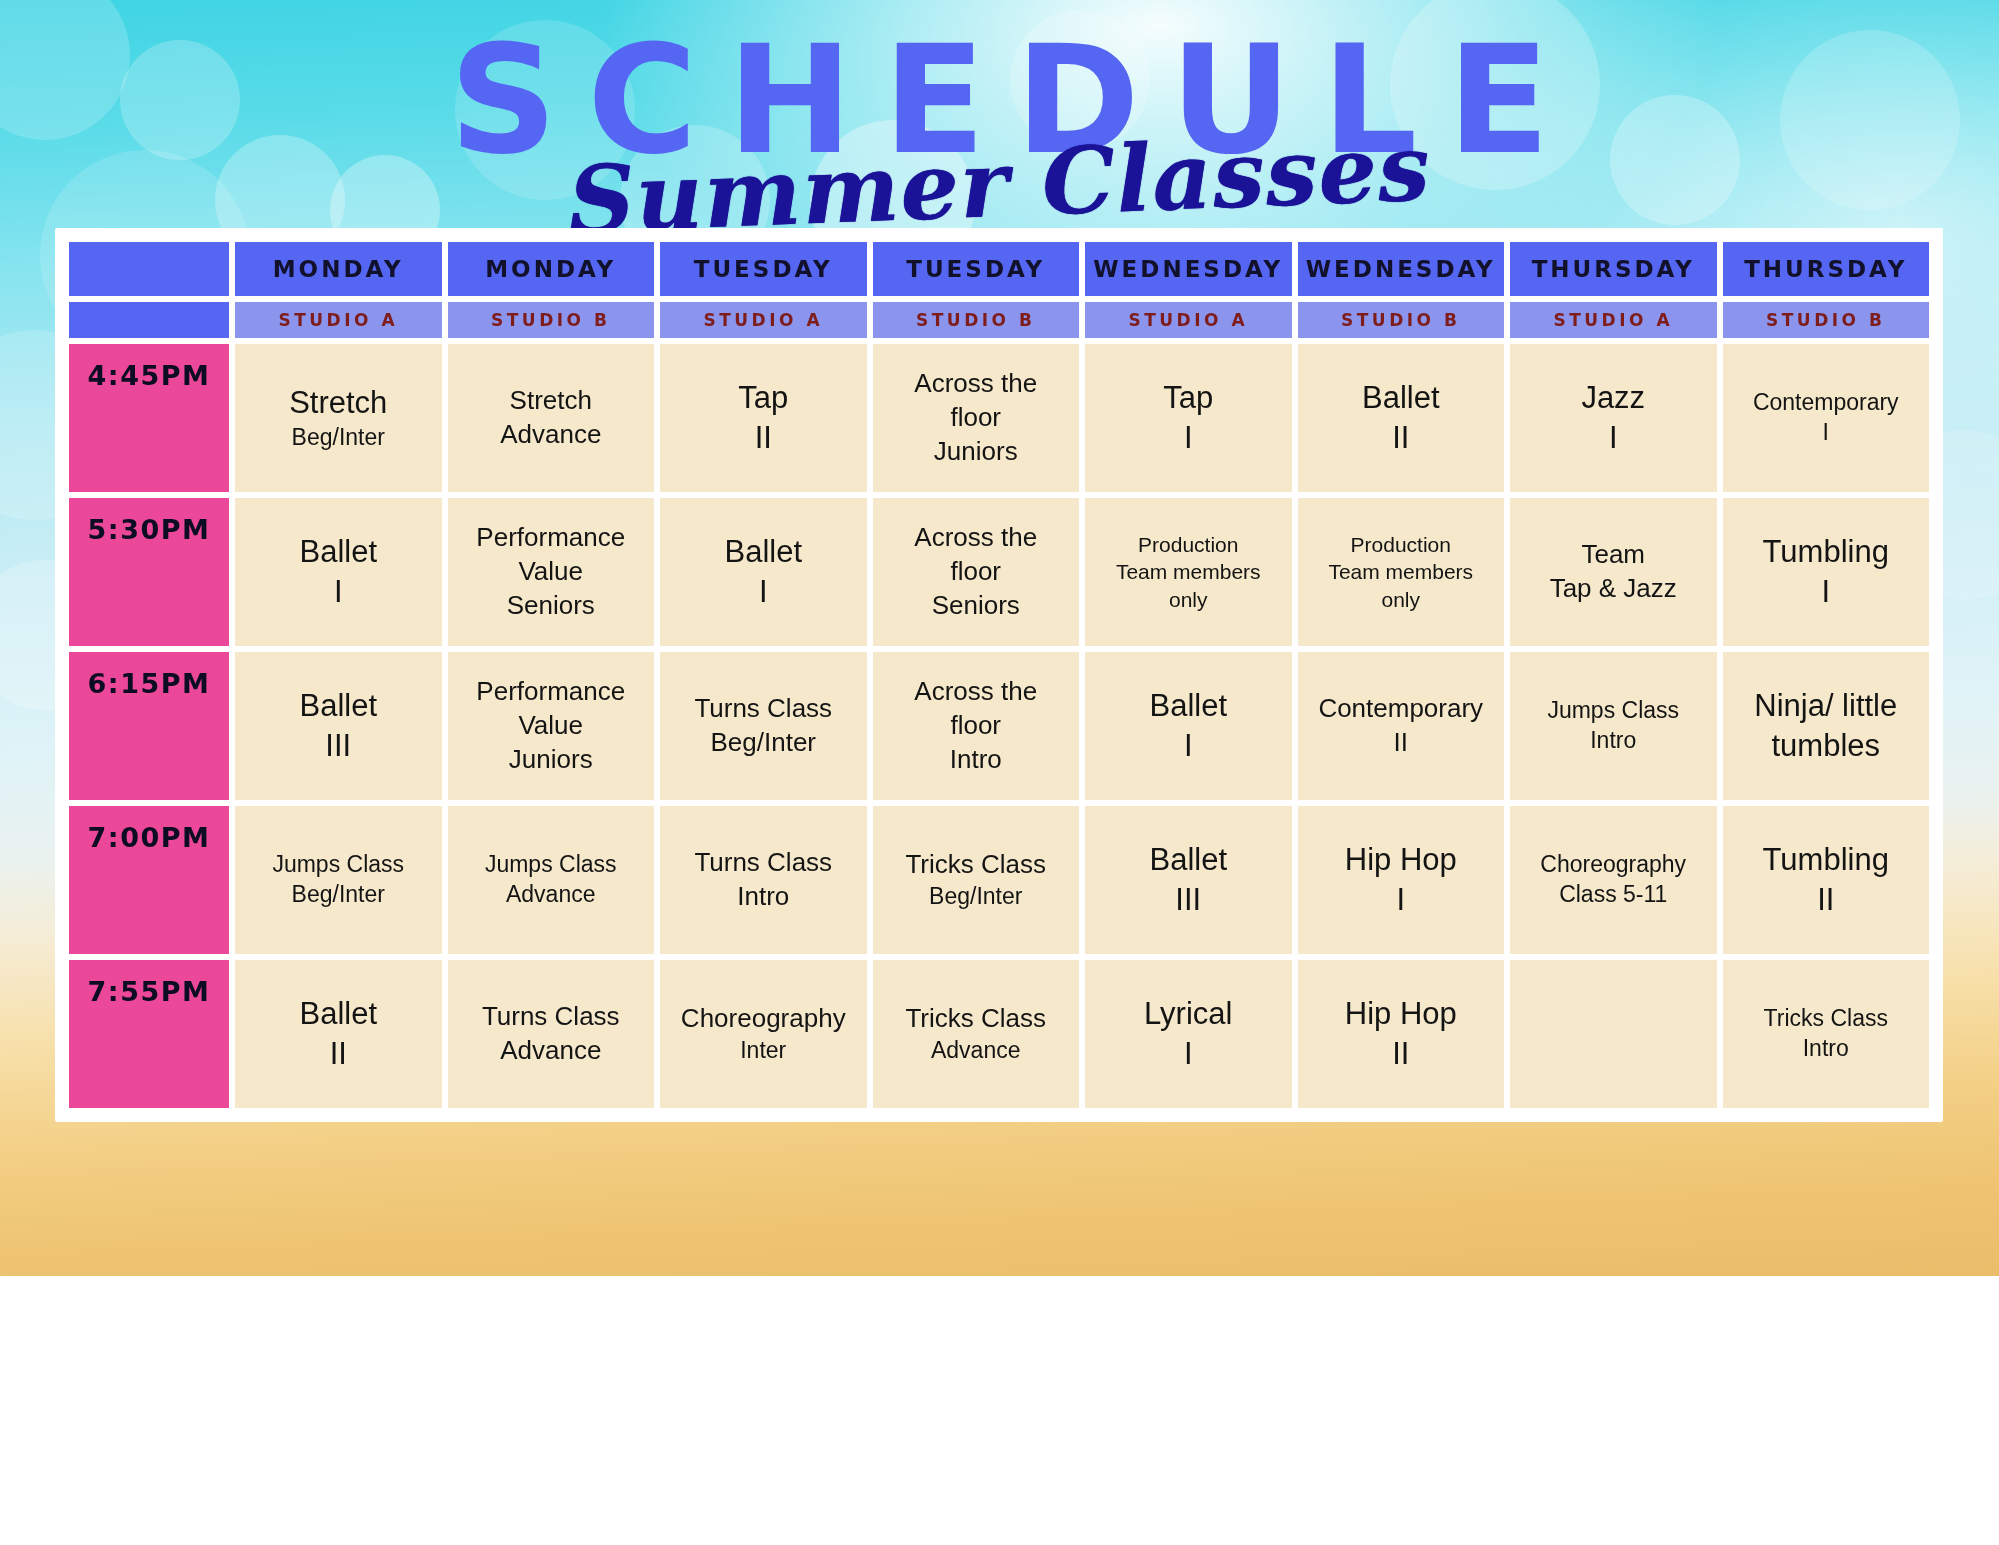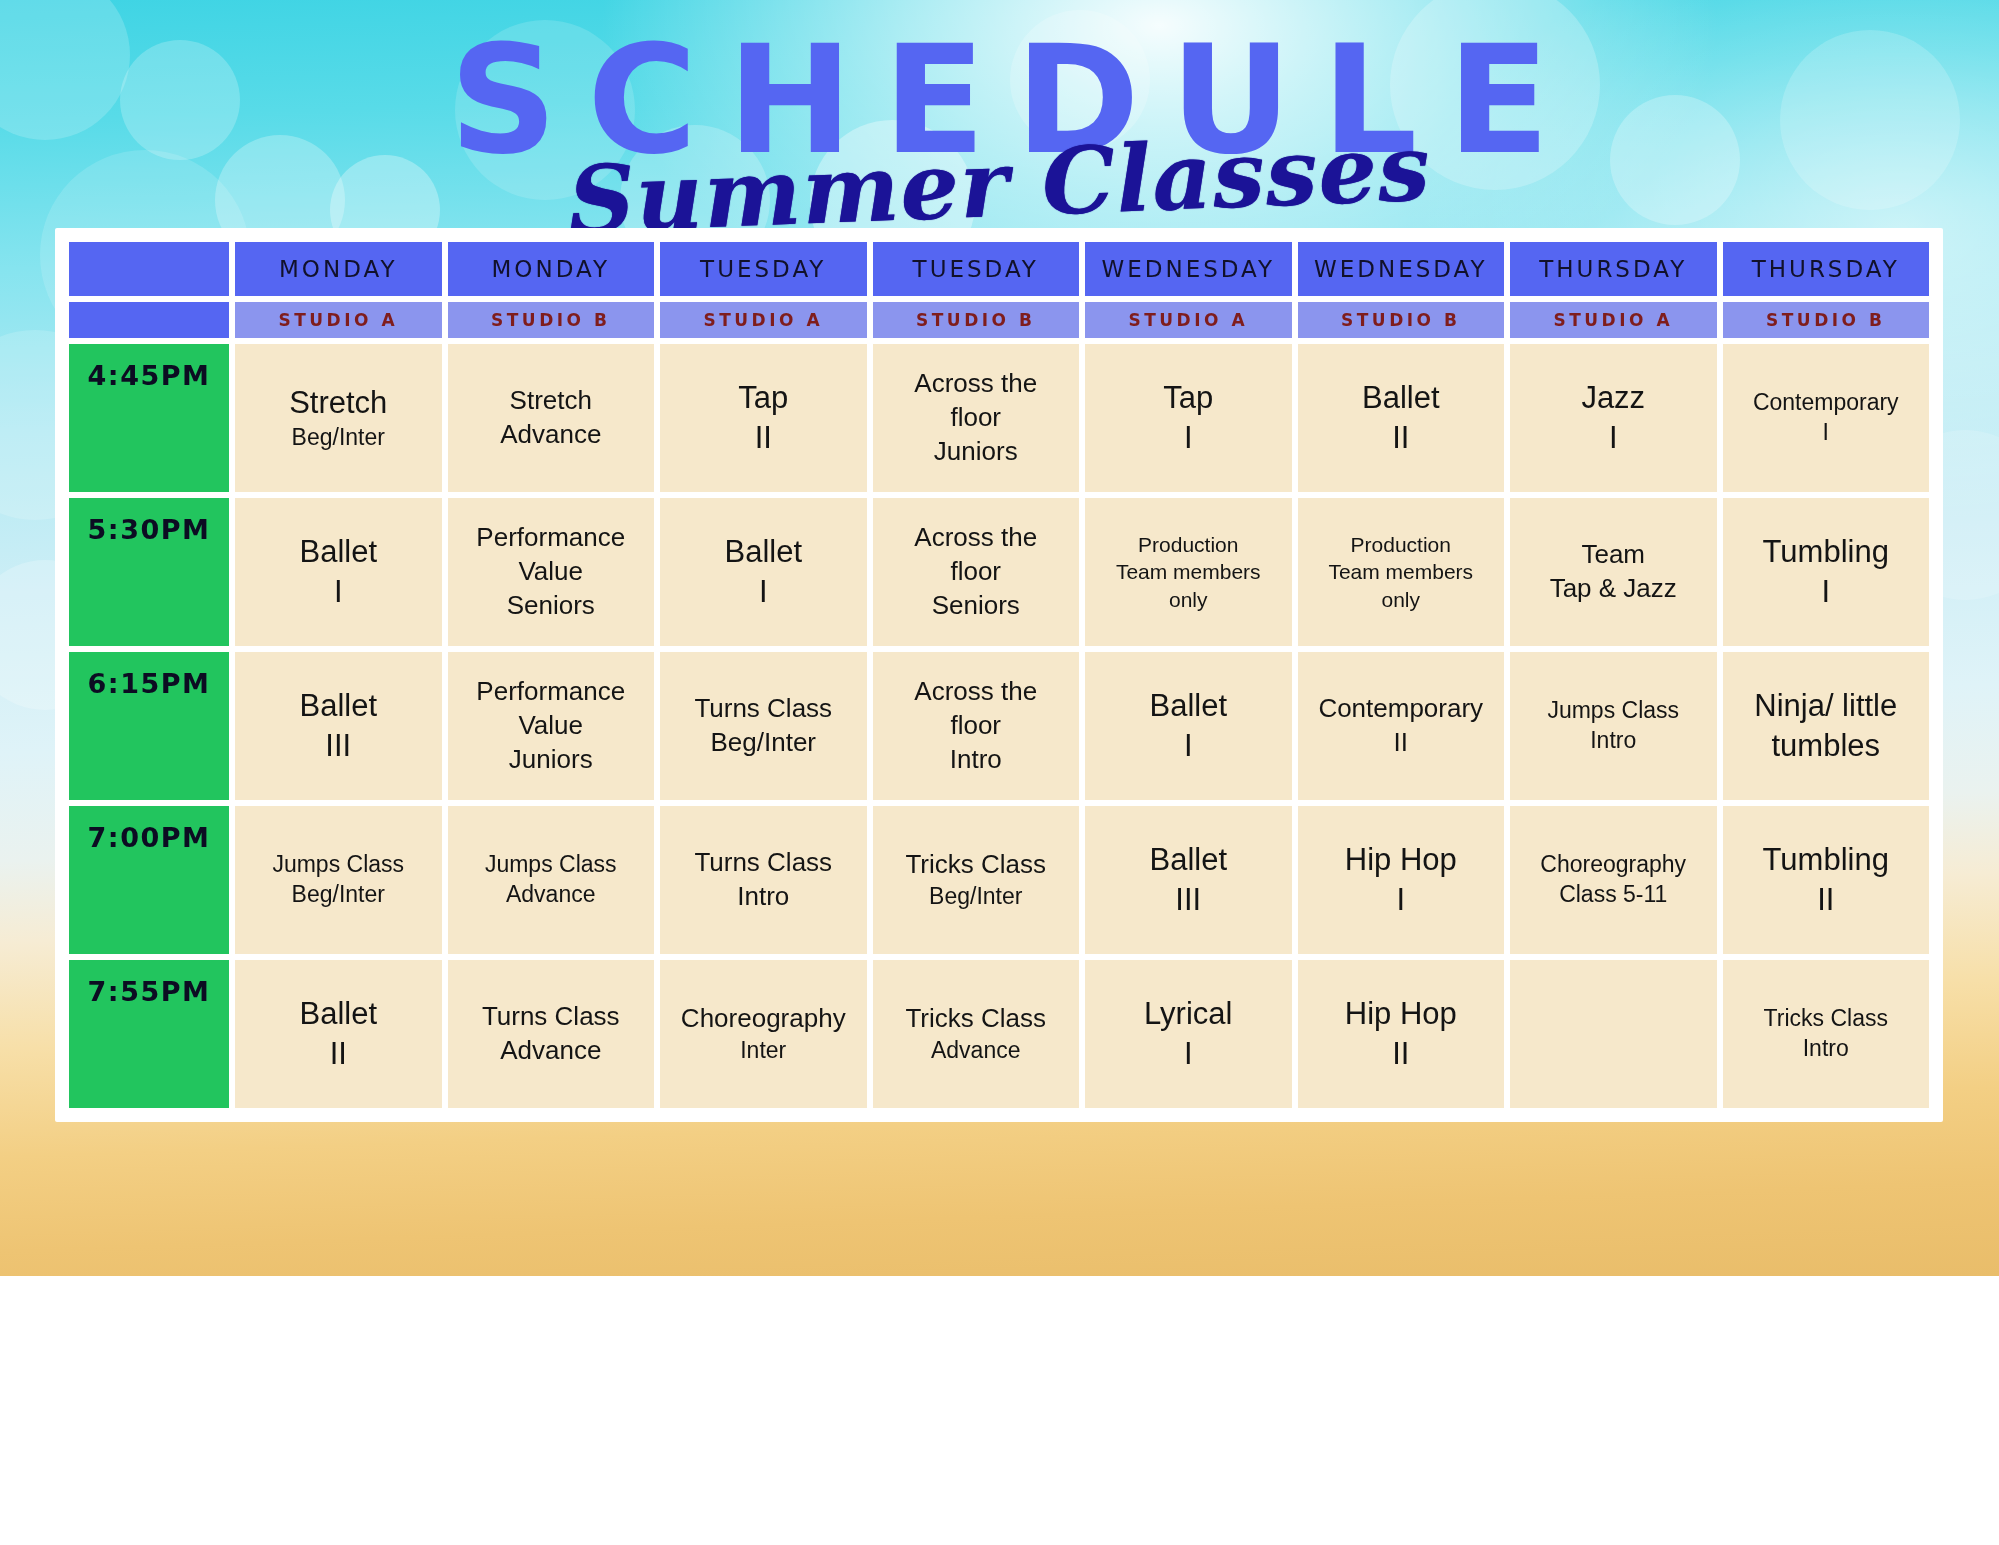--- a/index.html
+++ b/index.html
@@ -86,21 +86,21 @@
     border-spacing: 6px 6px;
     table-layout: fixed;
   }
 
   col.timecol { width: 160px; }
 
   th.day {
     background: #5566f2;
     color: #11112b;
     font-family: "DejaVu Sans", sans-serif;
-    font-weight: normal;
+    font-weight: bold;
     font-size: 23px;
     letter-spacing: 3px;
     height: 54px;
     vertical-align: middle;
     text-align: center;
   }
 
   th.day-blank { background: #5566f2; }
 
   td.studio {
@@ -111,21 +111,21 @@
     font-size: 17px;
     letter-spacing: 3.5px;
     height: 36px;
     text-align: center;
     vertical-align: middle;
   }
 
   td.studio-blank { background: #5566f2; }
 
   td.time {
-    background: #22c55e;
+    background: #ec4899;
     color: #0c0c22;
     font-family: "DejaVu Sans", sans-serif;
     font-weight: bold;
     font-size: 27px;
     letter-spacing: 1.5px;
     text-align: center;
     vertical-align: top;
     padding-top: 16px;
   }
 

